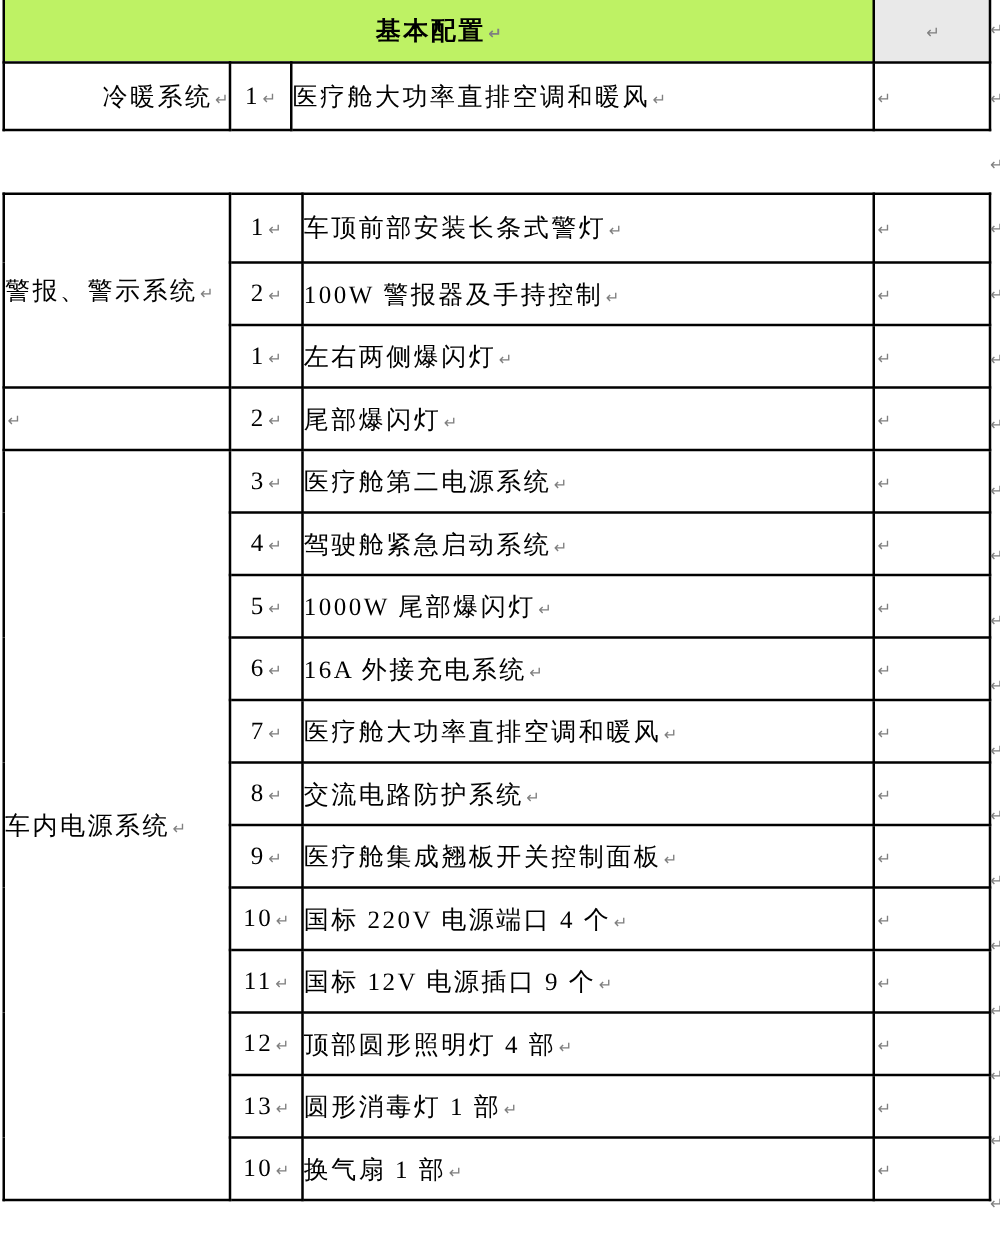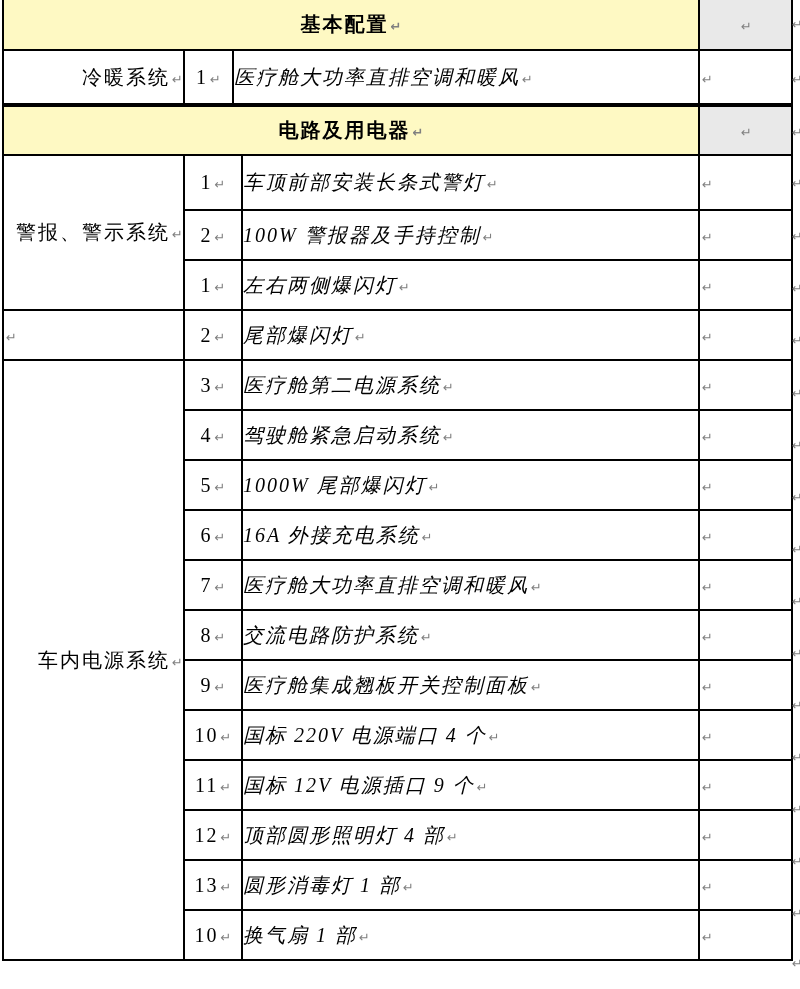--- a/index.html
+++ b/index.html
@@ -32,33 +32,33 @@
   #tableA tr.rowB{height:54px;}
   
   #tableB{top:105px;width:789px;}
   #tableB tr{height:49px;}
   
   #tableC{top:154px;width:789px;}
   #tableC tr{height:50px;}
   #tableC tr.first{height:55px;}
 
   td.hdr{
-    background:#fef9c3;
+    background:#bef264;
     text-align:center;
     font-weight:bold;
     font-size:21px;
   }
   td.hdr-right{
     background:#e9e9e9;
     text-align:center;
   }
   td.cat{text-align:right;}
-  td.cat-big{text-align:right;font-size:21px;}
+  td.cat-big{text-align:left;font-size:21px;}
   td.num{text-align:center;}
-  td.desc{text-align:left;padding-left:9px;font-style:italic;}
+  td.desc{text-align:left;padding-left:9px;}
   td.blank{text-align:left;padding-left:8px;}
   td.cat-empty{text-align:left;padding-left:8px;vertical-align:middle;}
 
   .mark{
     font-family:"DejaVu Sans",sans-serif;
     font-size:13px;
     color:#808080;
     letter-spacing:0;
     margin-left:2px;
   }
@@ -91,32 +91,20 @@
     </tr>
     <tr class="rowB">
       <td class="cat"><span>冷暖系统</span><span class="mark">↵</span></td>
       <td class="num"><span>1</span><span class="mark">↵</span></td>
       <td class="desc"><span>医疗舱大功率直排空调和暖风</span><span class="mark">↵</span></td>
       <td class="blank"><span class="mark">↵</span></td>
     </tr>
   </tbody>
     </table>
 
-  <table id="tableB" class="doc-table">
-    <colgroup>
-        <col style="width:696px">
-        <col style="width:93px">
-      </colgroup>
-    <tbody>
-        <tr>
-      <td class="hdr"><span>电路及用电器</span><span class="mark">↵</span></td>
-      <td class="hdr-right"><span class="mark">↵</span></td>
-    </tr>
-  </tbody>
-    </table>
 
   <table id="tableC" class="doc-table">
     <colgroup>
         <col style="width:181px">
         <col style="width:58px">
         <col style="width:457px">
         <col style="width:93px">
       </colgroup>
     <tbody>
         <tr class="first">

